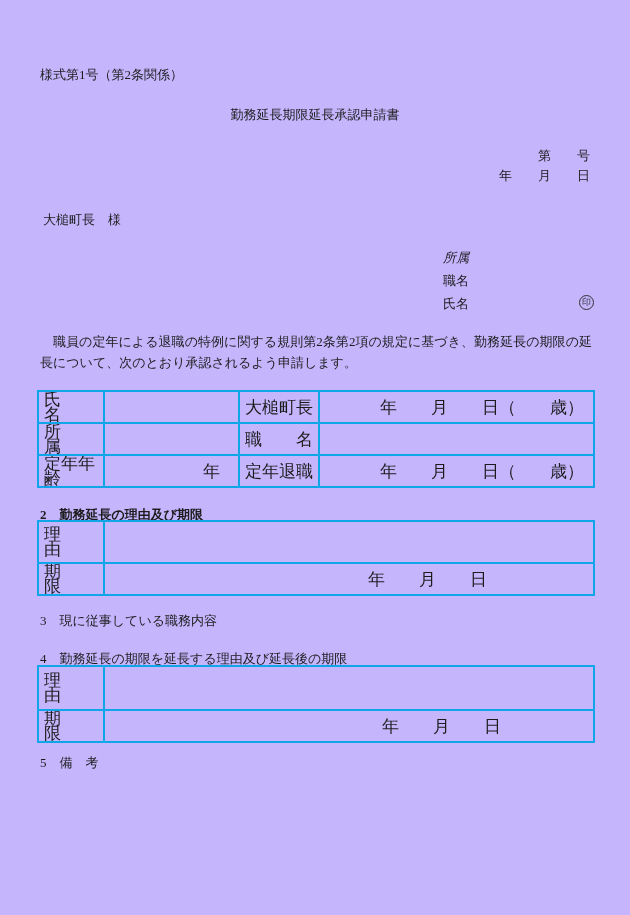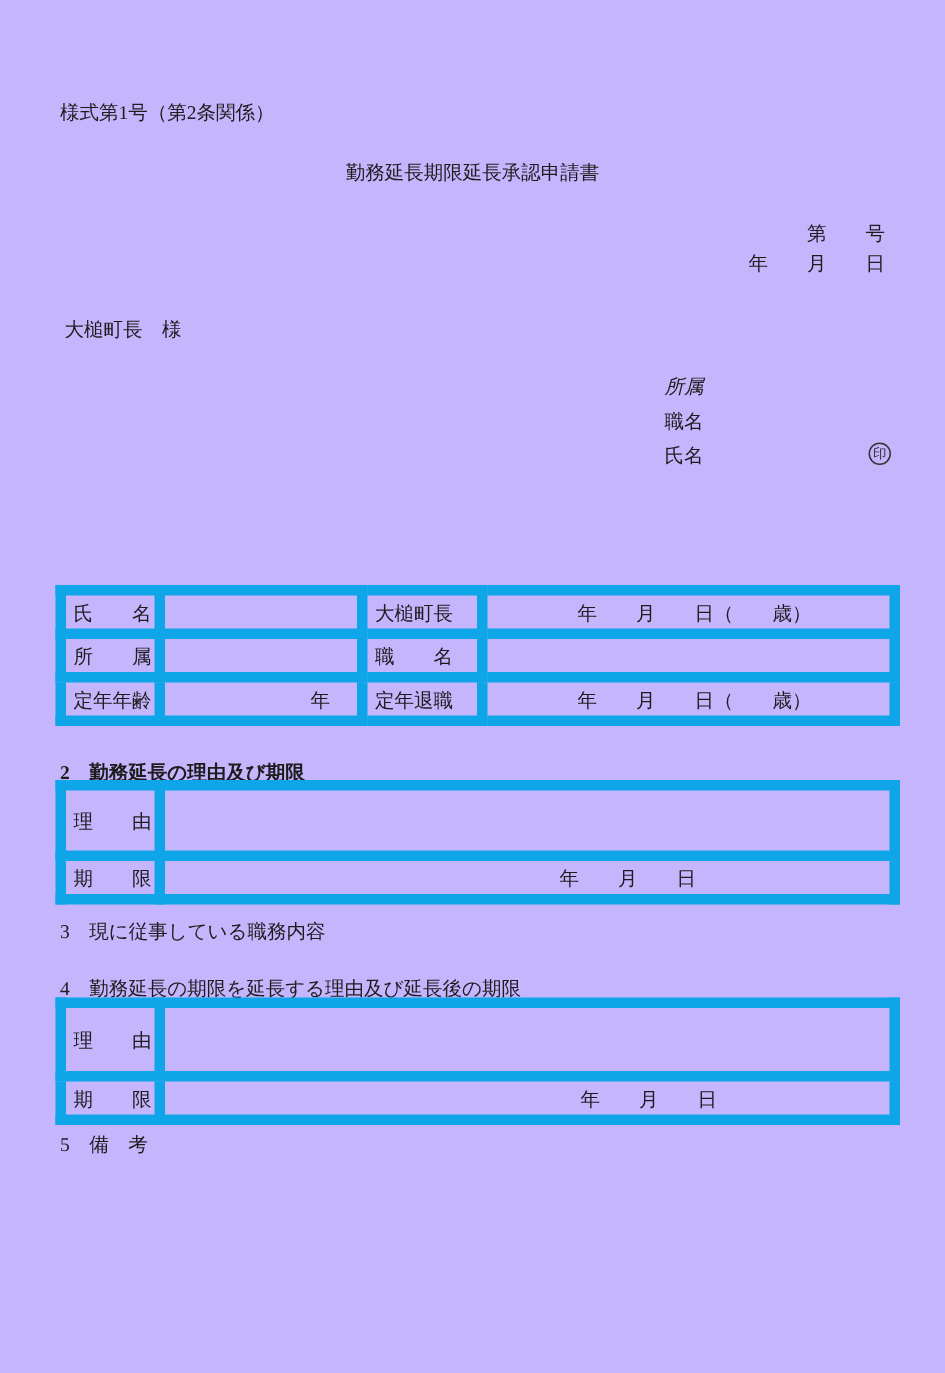--- a/index.html
+++ b/index.html
@@ -12,23 +12,23 @@
   }
   .page{position:relative;width:630px;height:915px;background:#c4b5fd;overflow:hidden;}
   .t{position:absolute;line-height:16px;white-space:nowrap;}
   .center{left:0;width:630px;text-align:center;}
   .para{
     position:absolute;left:40px;top:331px;width:552px;
     line-height:21px;text-indent:13px;text-align:justify;white-space:normal;
   }
   table{border-collapse:collapse;table-layout:fixed;position:absolute;left:37px;}
   td{
-    border:7px solid #0ea5e9;
+    border:2px solid #0ea5e9;
     padding:0 0 0 5px;
-    font-size:13px;line-height:15px;
+    font-size:17px;line-height:15px;
     vertical-align:middle;
     overflow:hidden;
   }
   .tbl1{top:390px;width:556px;}
   .tbl2{top:520px;width:556px;}
   .tbl4{top:665px;width:556px;}
   .h22 td{height:22px;}
   td.date-cell{padding-left:60px;}
   td.grade-cell{padding-left:126px;}
   td.year-right{text-align:right;padding-right:18px;padding-left:0;}
@@ -56,20 +56,21 @@
 
   <div class="t" style="right:40px;top:168px;">年　　月　　日</div>
 
   <div class="t" style="left:43px;top:212px;">大槌町長　様</div>
 
   <div class="submitter-line t" style="top:250px;font-style:italic;">所属</div>
   <div class="submitter-line t" style="top:273px;">職名</div>
   <div class="submitter-line t" style="top:296px;">氏名</div>
   <div class="seal">印</div>
 
+  <div class="para">職員の定年による退職の特例に関する規則第2条第2項の規定に基づき、勤務延長の期限の延長について、次のとおり承認されるよう申請します。</div>
 
 
   <table class="tbl1">
     <colgroup>
       <col style="width:66px">
         <col style="width:135px">
         <col style="width:80px">
         <col style="width:275px">
     </colgroup>
     <tbody>

